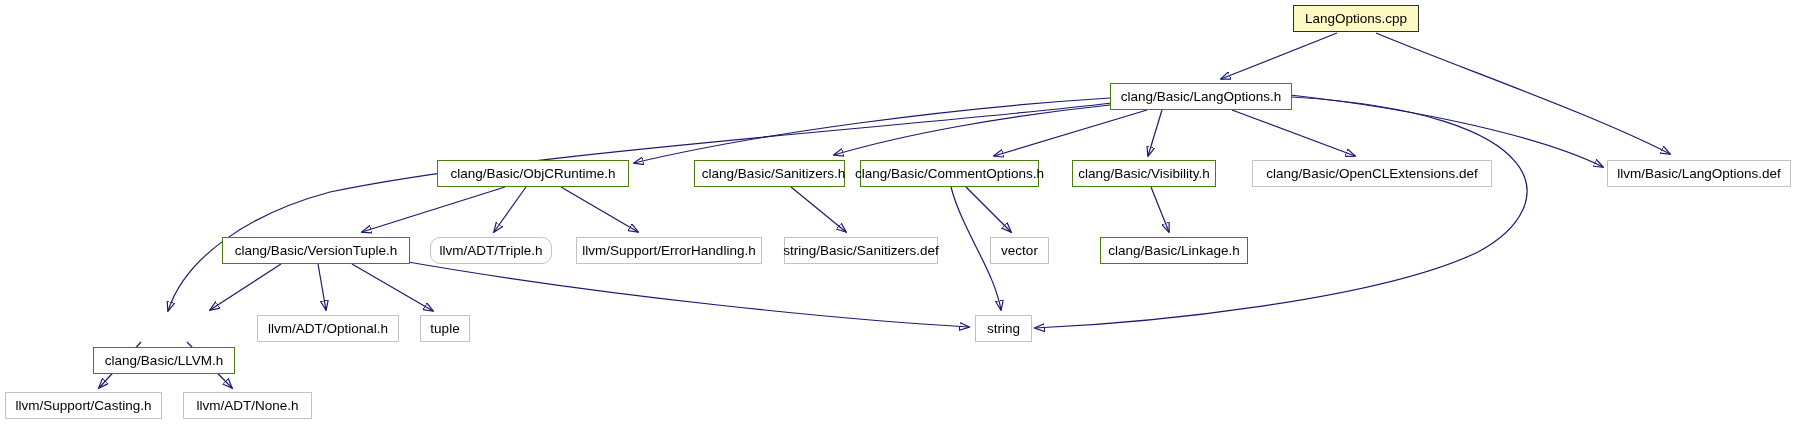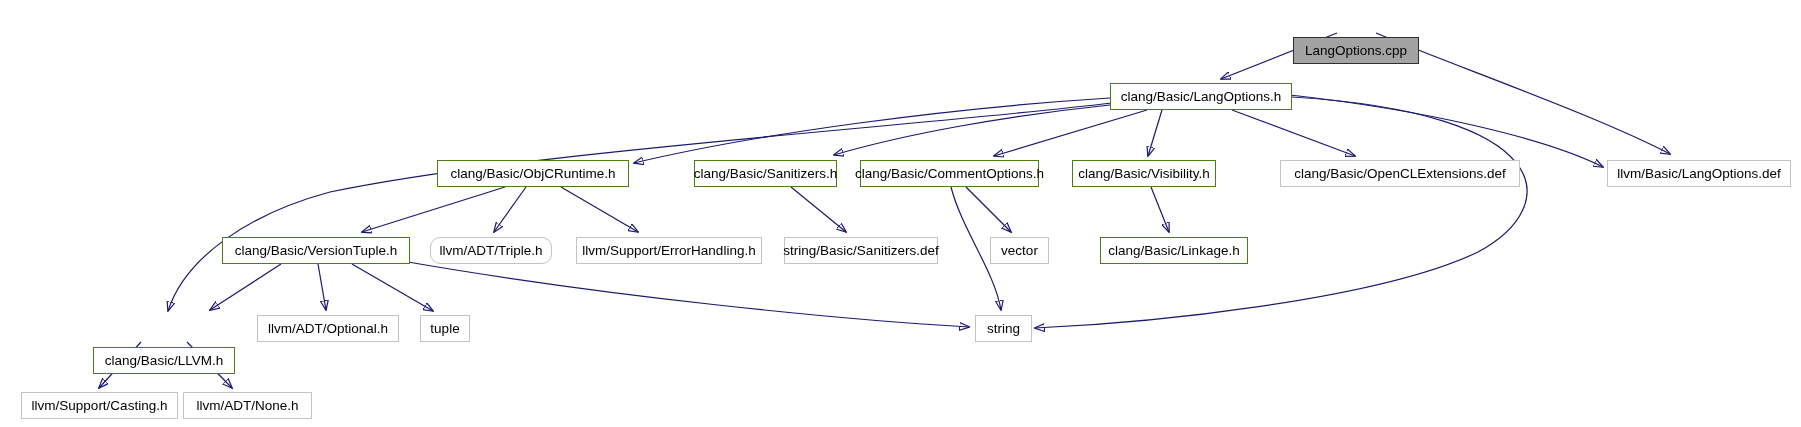--- a/index.html
+++ b/index.html
@@ -16,21 +16,21 @@
     position:absolute;
     height:25px;
     background:#ffffff;
     border:1px solid #4d7c0f;
     display:flex;align-items:center;justify-content:center;
     font-size:13.5px;color:#000000;
     white-space:nowrap;
     box-sizing:content-box;
     z-index:2;
   }
-  .node--root{background:#a3a3a3;border:1px solid #2f2f2f;margin-top:32px;}
+  .node--root{background:#fef9c3;border:1px solid #2f2f2f;}
   .node--gray{border:1px solid #c3c3c3;}
 </style>
 </head>
 <body>
 
 <div id="canvas">
 
   <svg id="edges" width="1801" height="427" viewBox="0 0 1801 427" xmlns="http://www.w3.org/2000/svg">
     <defs>
       <marker id="arrow" markerWidth="11" markerHeight="9" refX="9.5" refY="4.5" orient="auto" markerUnits="userSpaceOnUse">
@@ -60,34 +60,34 @@
     <path d="M 408,262 C 610,297 845,320 969,327" marker-end="url(#arrow)"></path>
     <path d="M 141,342 L 99,388" marker-end="url(#arrow)"></path>
     <path d="M 187,342 L 232,388" marker-end="url(#arrow)"></path>
   </svg>
 
   <div class="node node--root" style="left:1293px;top:5px;width:124px;">LangOptions.cpp</div>
 
   <div class="node" style="left:1110px;top:83px;width:180px;">clang/Basic/LangOptions.h</div>
 
   <div class="node" style="left:437px;top:160px;width:190px;">clang/Basic/ObjCRuntime.h</div>
-  <div class="node" style="left:694px;top:160px;width:141px;">clang/Basic/Sanitizers.h</div>
+  <div class="node" style="left:694px;top:160px;width:141px;padding-left:8px;">clang/Basic/Sanitizers.h</div>
   <div class="node" style="left:860px;top:160px;width:177px;">clang/Basic/CommentOptions.h</div>
   <div class="node" style="left:1072px;top:160px;width:142px;">clang/Basic/Visibility.h</div>
-  <div class="node node--gray" style="left:1252px;top:160px;width:238px;margin-left:28px;">clang/Basic/OpenCLExtensions.def</div>
+  <div class="node node--gray" style="left:1252px;top:160px;width:238px;">clang/Basic/OpenCLExtensions.def</div>
   <div class="node node--gray" style="left:1607px;top:160px;width:182px;">llvm/Basic/LangOptions.def</div>
 
   <div class="node" style="left:222px;top:237px;width:186px;">clang/Basic/VersionTuple.h</div>
   <div class="node node--gray" style="left:430px;top:237px;width:120px;border-radius:10px;">llvm/ADT/Triple.h</div>
   <div class="node node--gray" style="left:576px;top:237px;width:184px;">llvm/Support/ErrorHandling.h</div>
   <div class="node node--gray" style="left:784px;top:237px;width:152px;">string/Basic/Sanitizers.def</div>
   <div class="node node--gray" style="left:990px;top:237px;width:57px;">vector</div>
   <div class="node" style="left:1100px;top:237px;width:146px;">clang/Basic/Linkage.h</div>
 
   <div class="node" style="left:93px;top:315px;width:140px;margin-top:32px;">clang/Basic/LLVM.h</div>
   <div class="node node--gray" style="left:257px;top:315px;width:140px;">llvm/ADT/Optional.h</div>
   <div class="node node--gray" style="left:420px;top:315px;width:48px;">tuple</div>
   <div class="node node--gray" style="left:975px;top:315px;width:55px;">string</div>
 
-  <div class="node node--gray" style="left:5px;top:392px;width:155px;margin-left:16px;">llvm/Support/Casting.h</div>
+  <div class="node node--gray" style="left:5px;top:392px;width:155px;">llvm/Support/Casting.h</div>
   <div class="node node--gray" style="left:183px;top:392px;width:127px;">llvm/ADT/None.h</div>
 
 </div>
 
 </body></html>

